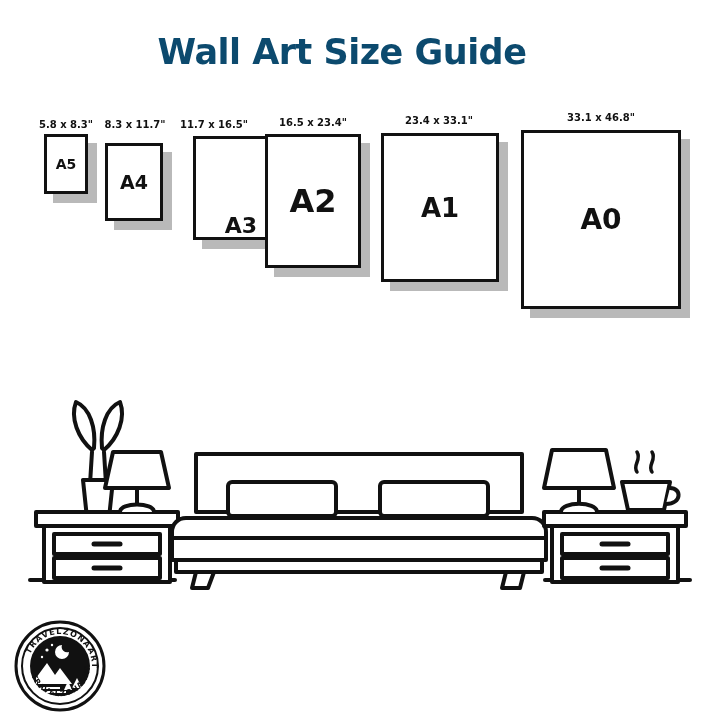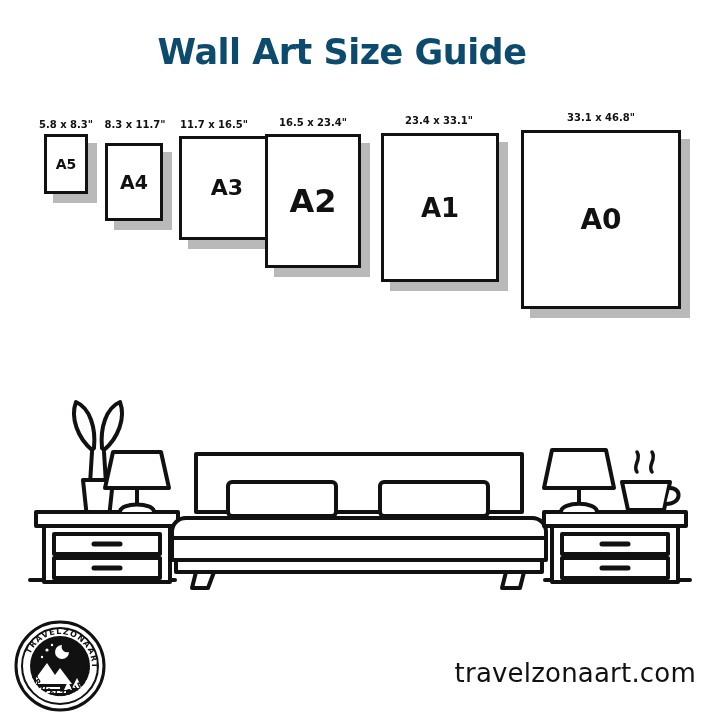--- a/index.html
+++ b/index.html
@@ -121,21 +121,21 @@
 
     <div class="frame-wrap">
       <div class="frame-label" style="left:99px; top:119px; width:72px;">8.3 x 11.7"</div>
       <div class="frame-box" style="left:105px; top:143px; width:58px; height:78px;">
         <span class="frame-name" style="font-size:19px;">A4</span>
       </div>
     </div>
 
     <div class="frame-wrap">
       <div class="frame-label" style="left:172px; top:119px; width:84px;">11.7 x 16.5"</div>
-      <div class="frame-box" style="left:179px; top:136px; width:96px; height:104px;">
+      <div class="frame-box" style="left:193px; top:136px; width:96px; height:104px;align-items:flex-end;">
         <span class="frame-name" style="font-size:22px;">A3</span>
       </div>
     </div>
 
     <div class="frame-wrap">
       <div class="frame-label" style="left:265px; top:117px; width:96px;">16.5 x 23.4"</div>
       <div class="frame-box" style="left:265px; top:134px; width:96px; height:134px;">
         <span class="frame-name" style="font-size:32px;">A2</span>
       </div>
     </div>
@@ -255,16 +255,15 @@
         </defs>
         <text font-family="DejaVu Sans, sans-serif" font-size="8" font-weight="700" fill="#111111" letter-spacing="1.1">
           <textPath href="#arcTop" startOffset="12%">TRAVELZONAART</textPath>
         </text>
         <text font-family="DejaVu Sans, sans-serif" font-size="7.5" font-weight="700" fill="#111111" letter-spacing="1">
           <textPath href="#arcBottom" startOffset="10%">TRAVELZONAART</textPath>
         </text>
       </svg>
     </div>
 
-    <div id="site-url">travelzonaart.com</div>
   </div>
 
 </div>
 
 </body></html>

